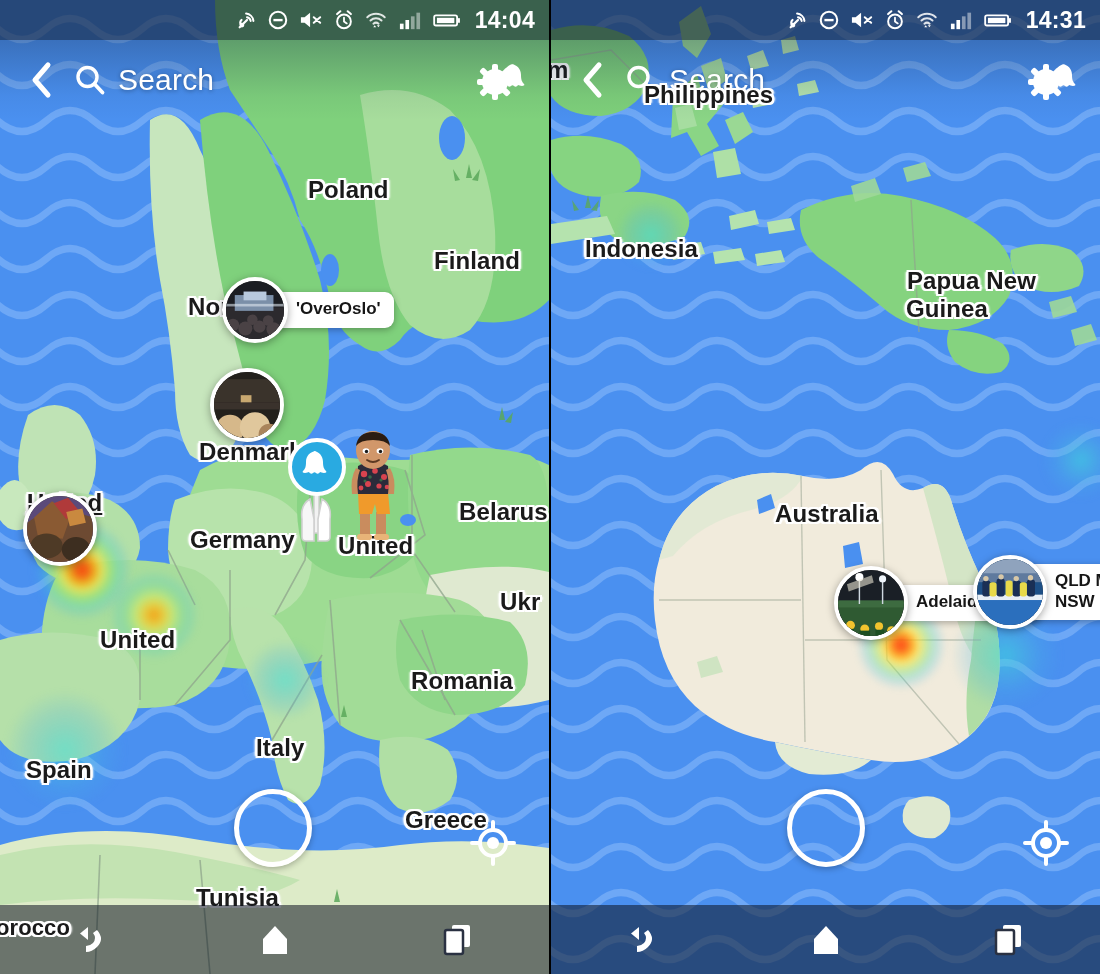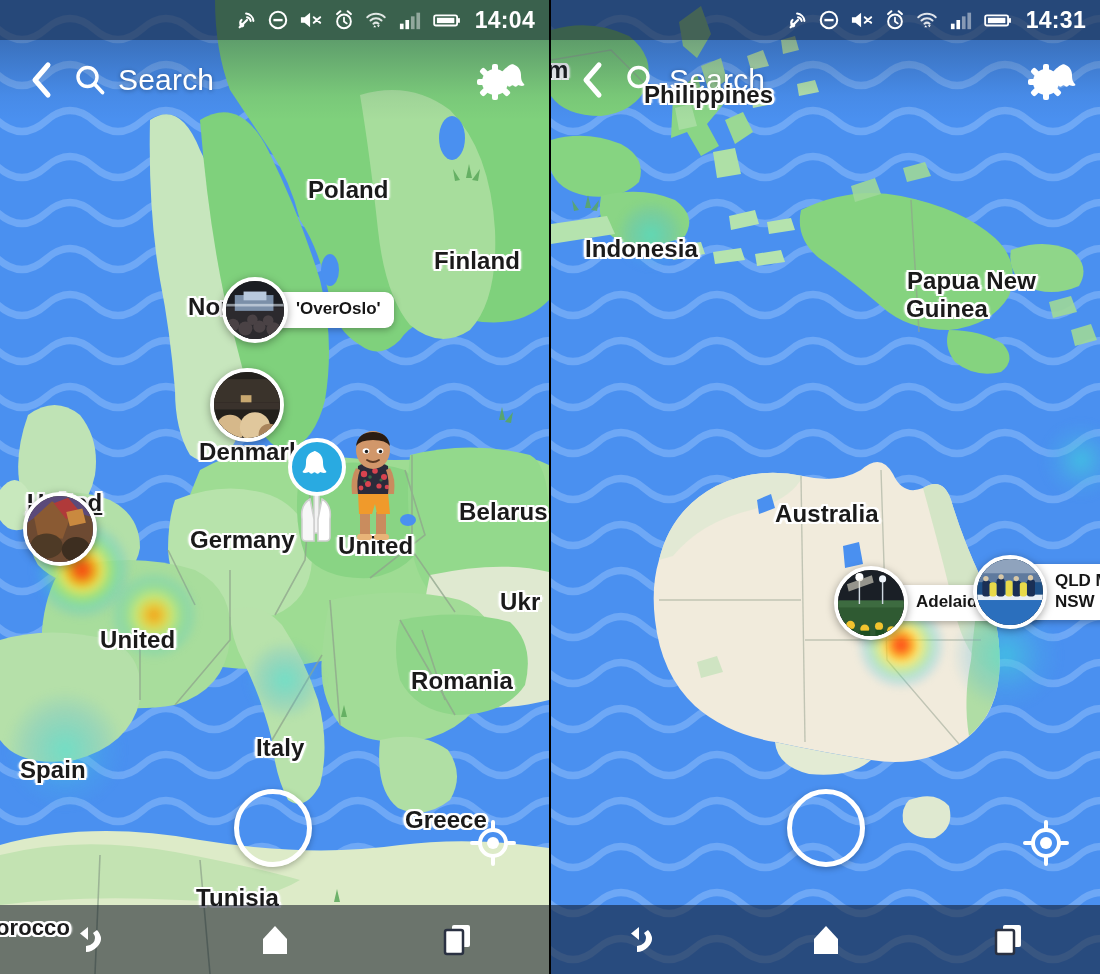--- a/index.html
+++ b/index.html
@@ -322,21 +322,21 @@
       <div class="label l26" style="left:199px; top:438px;">Denmark</div>
       <div class="label l26" style="left:27px;  top:489px;text-decoration:underline;">United</div>
       <div class="label l26" style="left:27px;  top:500px;">Ki</div>
       <div class="label l26" style="left:190px; top:526px;">Germany</div>
       <div class="label l26" style="left:459px; top:498px;">Belarus</div>
       <div class="label l26" style="left:338px; top:532px;">United</div>
       <div class="label l26" style="left:500px; top:588px;">Ukr</div>
       <div class="label l26" style="left:100px; top:626px;">United</div>
       <div class="label l26" style="left:411px; top:667px;">Romania</div>
       <div class="label l26" style="left:256px; top:734px;">Italy</div>
-      <div class="label l26" style="left:20px;  top:756px;">Spain</div>
+      <div class="label l26" style="left:26px;  top:756px;">Spain</div>
       <div class="label l26" style="left:405px; top:806px;">Greece</div>
       <div class="label l26" style="left:196px; top:884px;">Tunisia</div>
       <div class="label l22" style="left:-4px; top:915px; z-index:46;">orocco</div>
     </div>
 
     <div class="bubble" style="left:222px; top:277px;">
       <div class="thumb">
         <svg class="ph" viewBox="0 0 66 66">
           <rect width="66" height="66" fill="#1b1d22"></rect>
           <rect y="30" width="66" height="36" fill="#2c2a2e"></rect>

